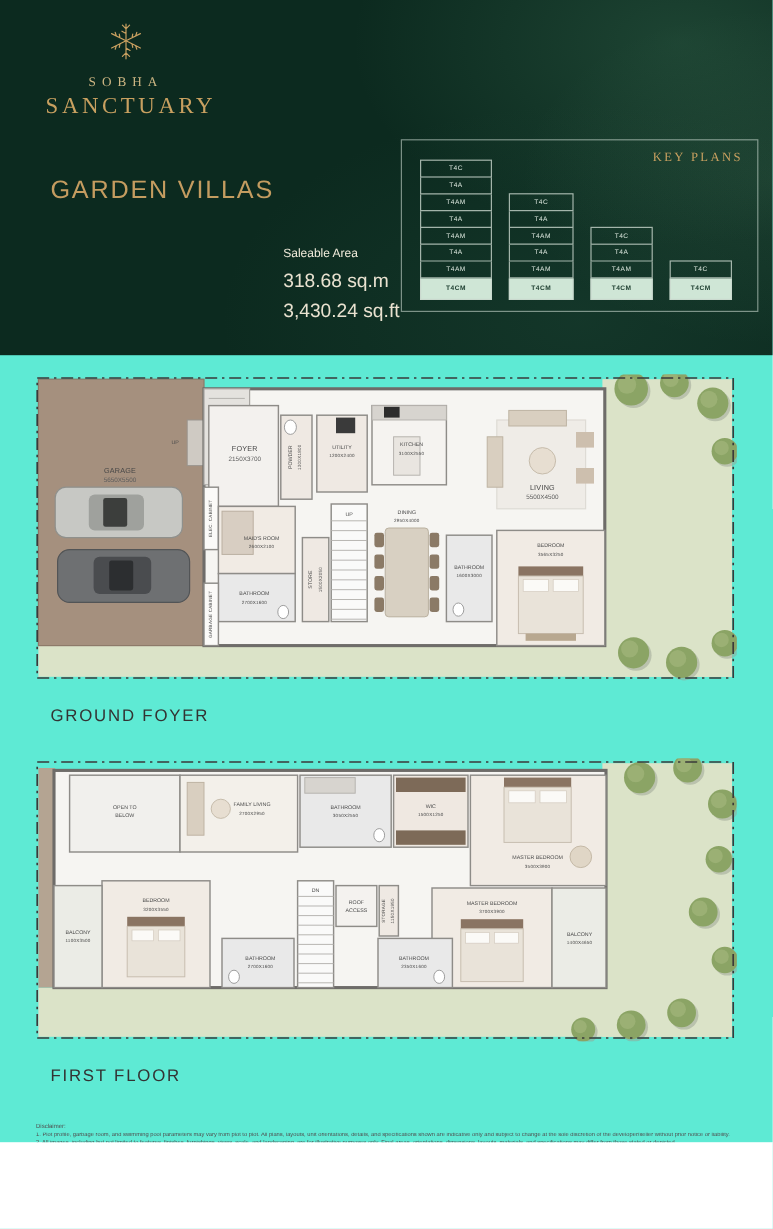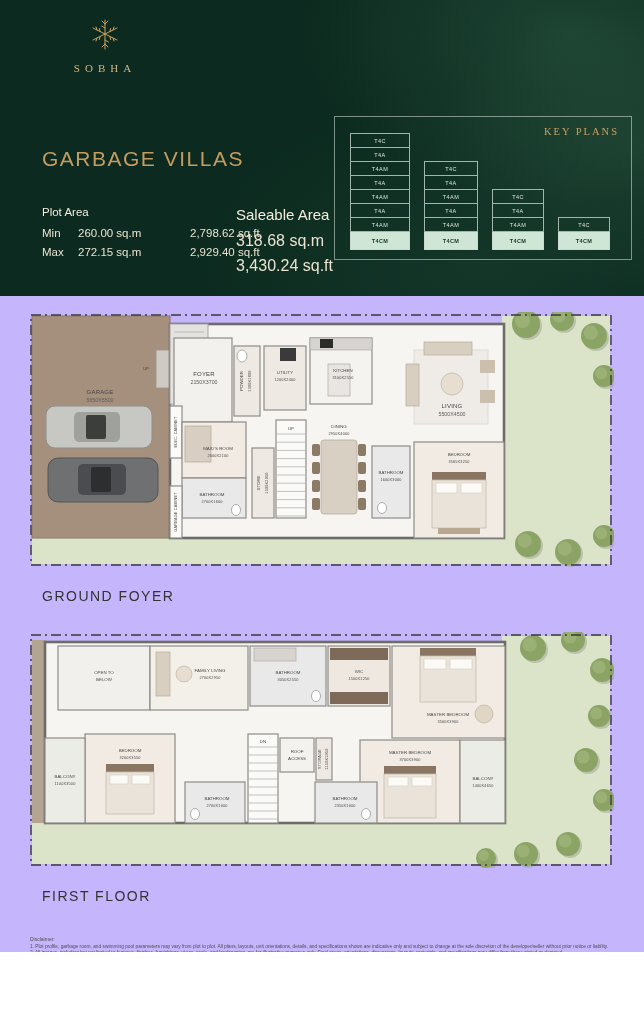--- a/index.html
+++ b/index.html
@@ -1,37 +1,37 @@
 <!DOCTYPE html>
 <html><head>
 <meta charset="utf-8">
 <style>
   html,body{margin:0;padding:0;background:#fff;}
-  #page{position:relative;width:644px;height:952px;background:#c4b5fd;overflow:hidden;
+  #page{position:relative;width:644px;height:952px;background:#5eead4;overflow:hidden;
         font-family:"Liberation Sans",sans-serif;}
 
   
   .header{position:absolute;left:0;top:0;width:644px;height:296px;
     background:
       radial-gradient(ellipse 420px 260px at 88% 12%, rgba(90,160,120,.22), transparent 65%),
       radial-gradient(ellipse 500px 300px at 75% 90%, rgba(60,120,95,.16), transparent 60%),
       radial-gradient(ellipse 300px 200px at 100% 50%, rgba(120,180,140,.12), transparent 70%),
       #0c2a1f;}
   .brand{position:absolute;left:38px;top:16px;width:134px;text-align:center;color:#c9ab72;}
   .brand .logo{margin:0 auto 6px;}
   .brand .sobha{font-family:"Liberation Serif",serif;font-size:11px;letter-spacing:5px;color:#cdb683;}
   .brand .sanctuary{font-family:"Liberation Serif",serif;font-size:19px;letter-spacing:3px;color:#c8a060;margin-top:3px;}
   .title-block{position:absolute;left:42px;top:147px;}
   .title-block .t1{font-size:21px;letter-spacing:1.5px;color:#c49c60;}
   .title-block .t2{font-size:15px;letter-spacing:.5px;color:#d9cba6;margin-top:5px;}
   .areas{position:absolute;left:42px;top:206px;color:#e9e2d0;}
   .areas .lbl{font-size:11.5px;color:#f2ecdc;margin-bottom:9px;}
   .arow{display:grid;grid-template-columns:36px 112px auto;font-size:11.5px;margin-bottom:7px;}
   .saleable{position:absolute;left:236px;top:206px;color:#e9e2d0;}
-  .saleable .lbl{font-size:15px;color:#f2ecdc;margin-bottom:9px;}
+  .saleable .lbl{font-size:10px;color:#f2ecdc;margin-bottom:9px;}
   .saleable .v{font-size:16px;margin-bottom:7px;}
 
   
   .keyplans{position:absolute;left:334px;top:116px;width:296px;height:142px;
     border:1px solid rgba(215,228,218,.55);}
   .kp-title{position:absolute;right:12px;top:9px;font-family:"Liberation Serif",serif;
     font-size:10.5px;letter-spacing:2px;color:#c8a060;}
   .stacks{position:absolute;left:15px;bottom:9px;display:flex;align-items:flex-end;gap:14px;}
   .stack{display:flex;flex-direction:column;}
   .unit{border:1px solid rgba(200,214,204,.8);border-top:none;height:13px;
@@ -72,39 +72,27 @@
       <g stroke="#c8a060" stroke-width="1" fill="none" stroke-linecap="round">
         <path d="M17 18 L17 4 M17 8 l-3 -3 M17 8 l3 -3 M17 12 l-3.4 -2"></path>
         <path d="M17 18 L17 33 M17 28 l-3 3 M17 28 l3 3 M17 24 l3.4 2"></path>
         <path d="M17 18 L5 12 M9 14 l-1 -3 M12 15.5 l-.6 -3"></path>
         <path d="M17 18 L29 12 M25 14 l1 -3 M22 15.5 l.6 -3"></path>
         <path d="M17 18 L5 24 M9 22 l-1 3 M12 20.5 l-.6 3"></path>
         <path d="M17 18 L29 24 M25 22 l1 3 M22 20.5 l.6 3"></path>
       </g>
     </svg>
     <div class="sobha">SOBHA</div>
+    <div class="sanctuary">SANCTUARY</div>
   </div>
 
   <div class="title-block">
-    <div class="t1">GARBAGE VILLAS</div>
+    <div class="t1">GARDEN VILLAS</div>
   </div>
 
-  <div class="areas">
-    <div class="lbl">Plot Area</div>
-    <div class="arow">
-      <span>Min</span>
-      <span>260.00 sq.m</span>
-      <span>2,798.62 sq.ft</span>
-    </div>
-    <div class="arow">
-      <span>Max</span>
-      <span>272.15 sq.m</span>
-      <span>2,929.40 sq.ft</span>
-    </div>
-  </div>
 
   <div class="saleable">
     <div class="lbl">Saleable Area</div>
     <div class="v">318.68 sq.m</div>
     <div class="v">3,430.24 sq.ft</div>
   </div>
 
   <div class="keyplans">
     <div class="kp-title">KEY PLANS</div>
     <div class="stacks" id="stacks">

